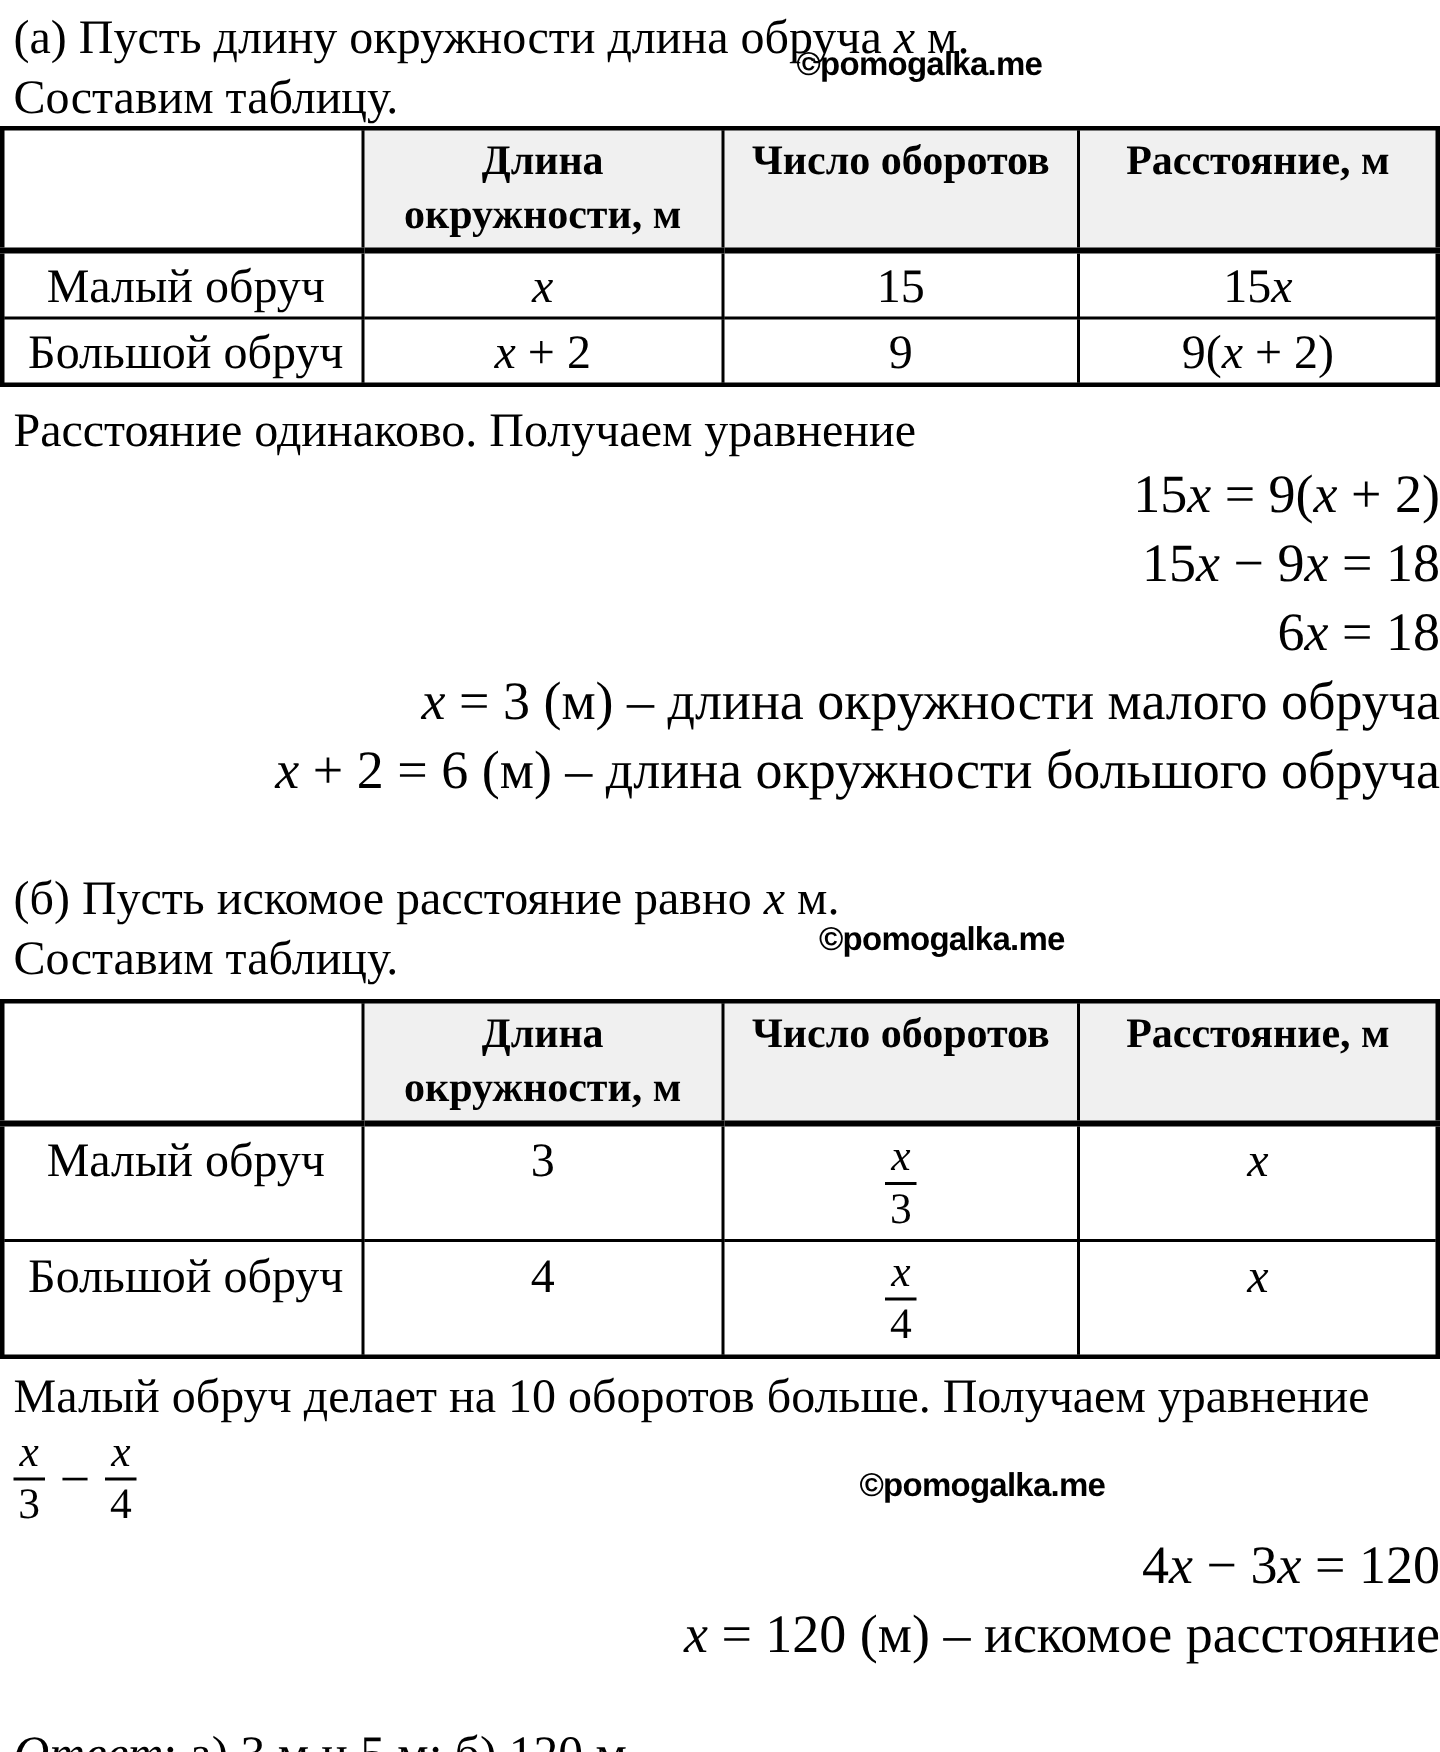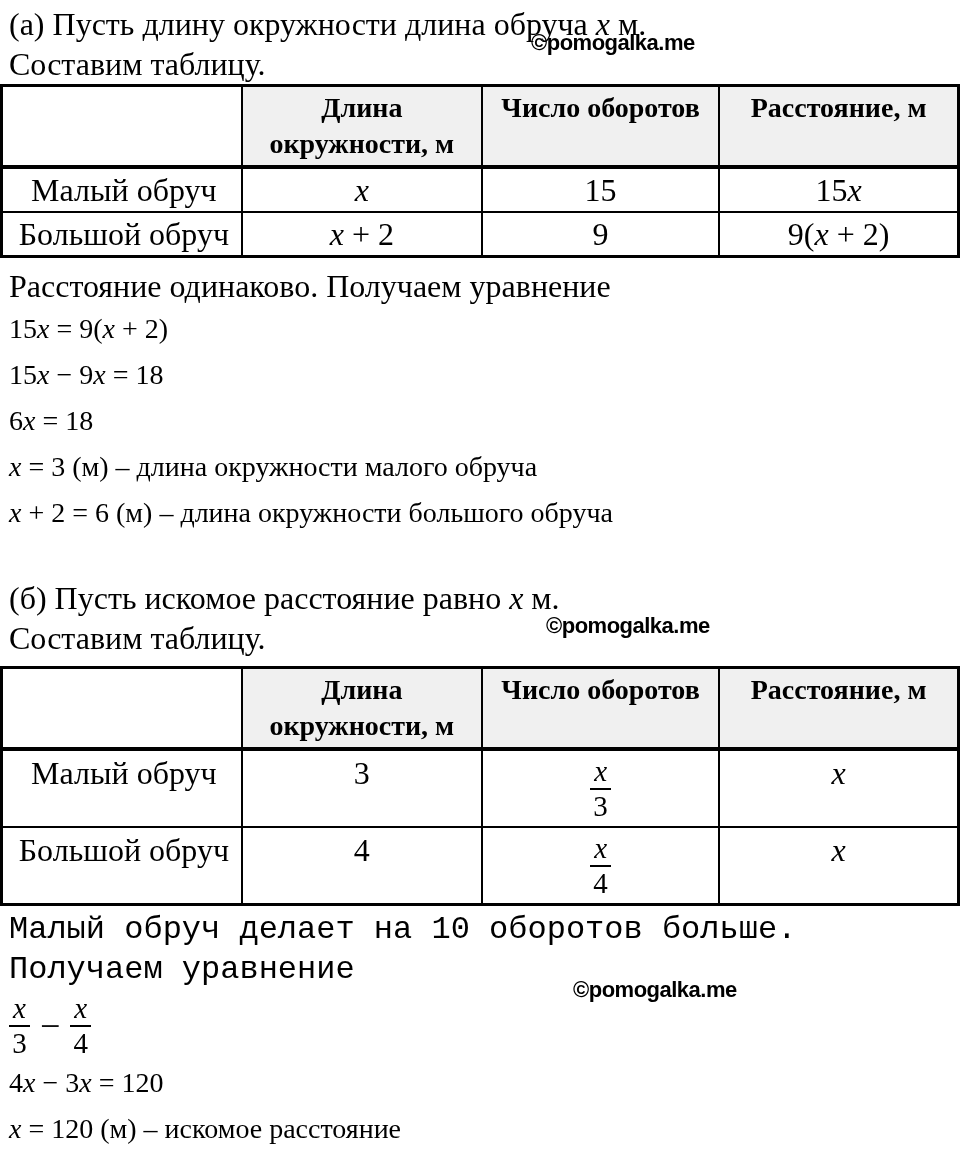--- a/index.html
+++ b/index.html
@@ -9,21 +9,21 @@
     --table-header-bg:#f0f0f0;
   }
   *{box-sizing:border-box;}
   html,body{margin:0;padding:0;}
   body{
     width:960px;height:1168px;position:relative;overflow:hidden;
     background:var(--page-bg);color:var(--text);
     font-family:"Liberation Serif", serif;
   }
   .line{font-size:32px;line-height:40px;margin:0;padding-left:9px;}
-  .eqline{font-size:28px;line-height:46px;margin:0;padding-left:9px;}
+  .eqline{font-size:36px;line-height:46px;margin:0;padding-left:9px;text-align:right;}
   .vx{font-style:italic;}
   .intro-a{margin-top:4px;}
   .note-a{margin-top:8px;}
   .intro-b{margin-top:42px;}
   .doc-table{
     width:100%;border-collapse:collapse;table-layout:fixed;
     border:3px solid var(--table-border);
     padding-left:43px;
   }
   .doc-table .c1{width:25.1%;}
@@ -43,21 +43,21 @@
   .doc-table td.label{text-align:center;padding-left:10px;}
   .ta td{vertical-align:middle;height:42px;}
   .tb{margin-top:8px;}
   .tb td{vertical-align:top;padding-top:4px;height:74px;}
   .frac{
     display:inline-flex;flex-direction:column;align-items:center;
     vertical-align:middle;font-size:29px;line-height:33px;
   }
   .frac .num{border-bottom:2px solid var(--text);padding:0 4px;font-style:italic;}
   .frac .den{font-style:normal;}
-  .note-b{margin-top:4px;font-family:Liberation Mono, monospace;}
+  .note-b{margin-top:4px;}
   .fraceq{
     display:flex;align-items:center;gap:10px;
     min-height:64px;margin:2px 0 0 0;padding-left:9px;font-size:36px;
   }
   .answer-line{margin-top:38px;font-size:33px;}
   .wm{
     position:absolute;font-family:"Liberation Sans", sans-serif;
     font-weight:bold;font-size:22px;letter-spacing:-0.5px;color:var(--text);
     white-space:nowrap;
   }

